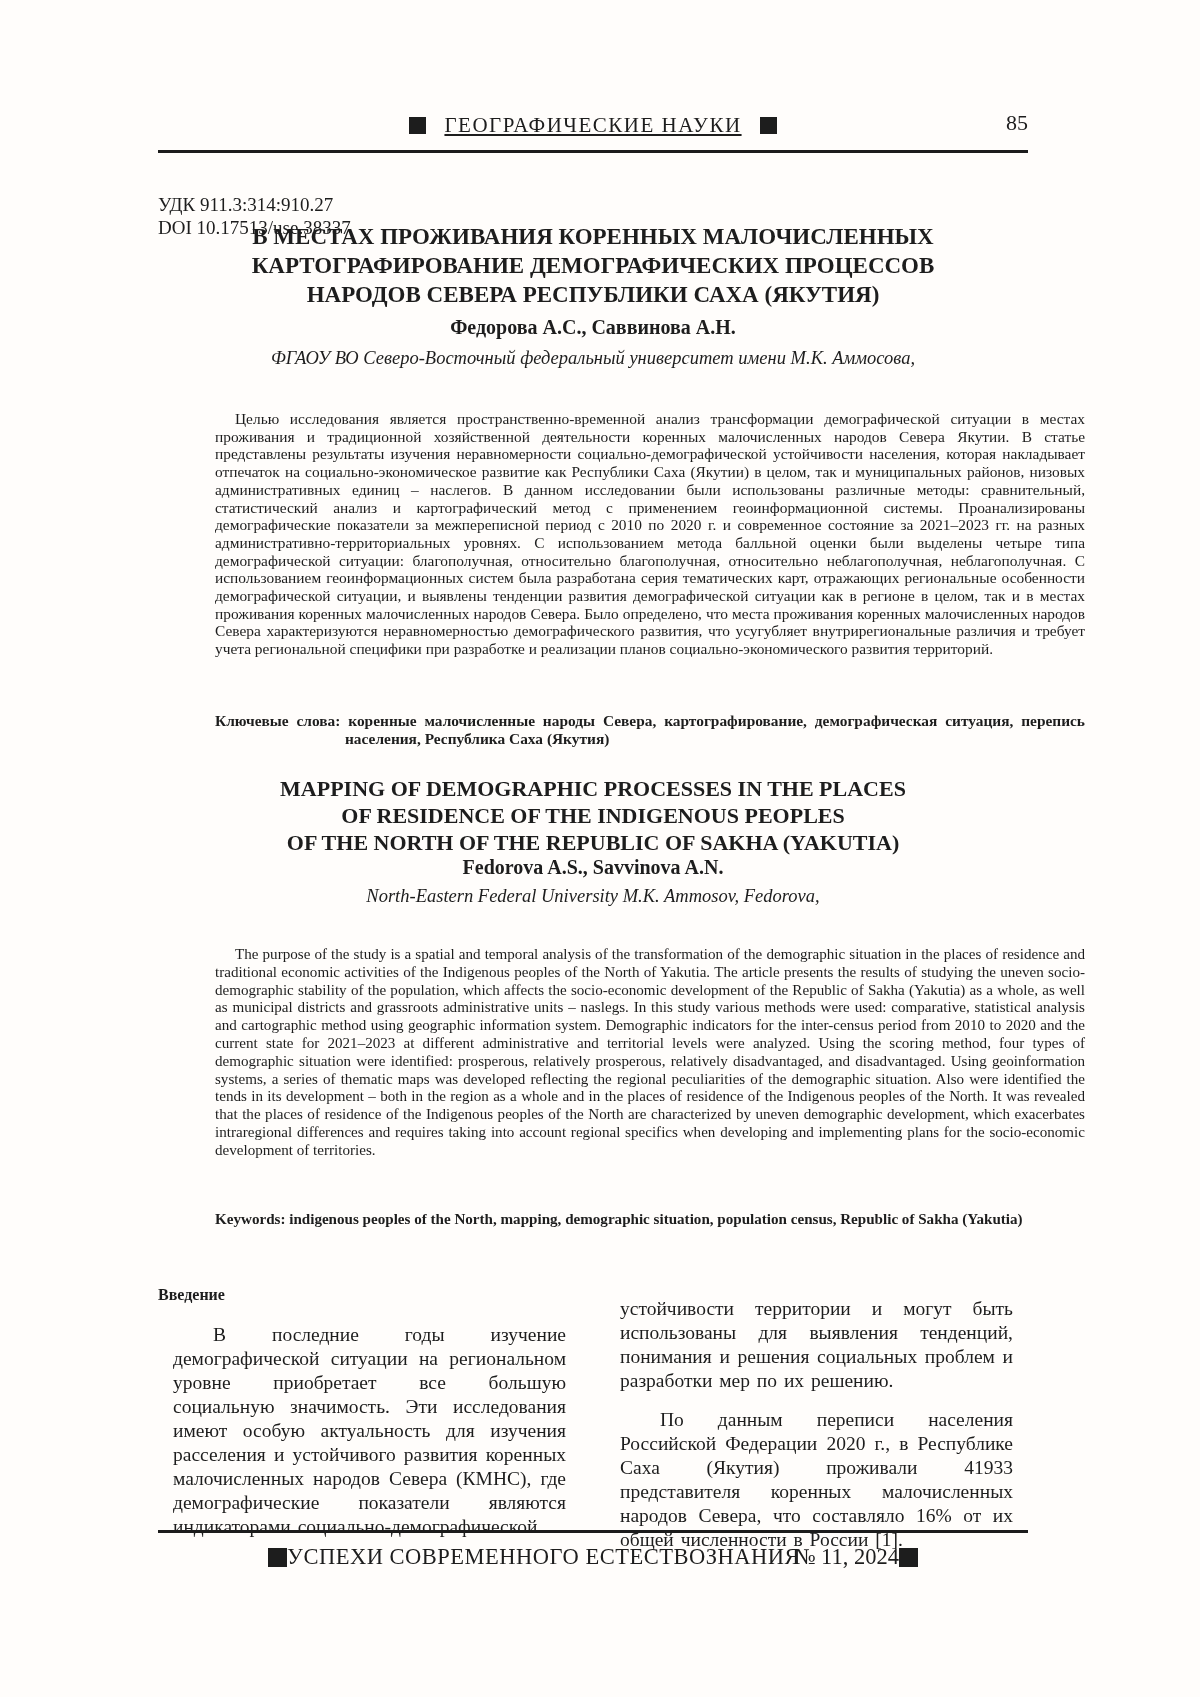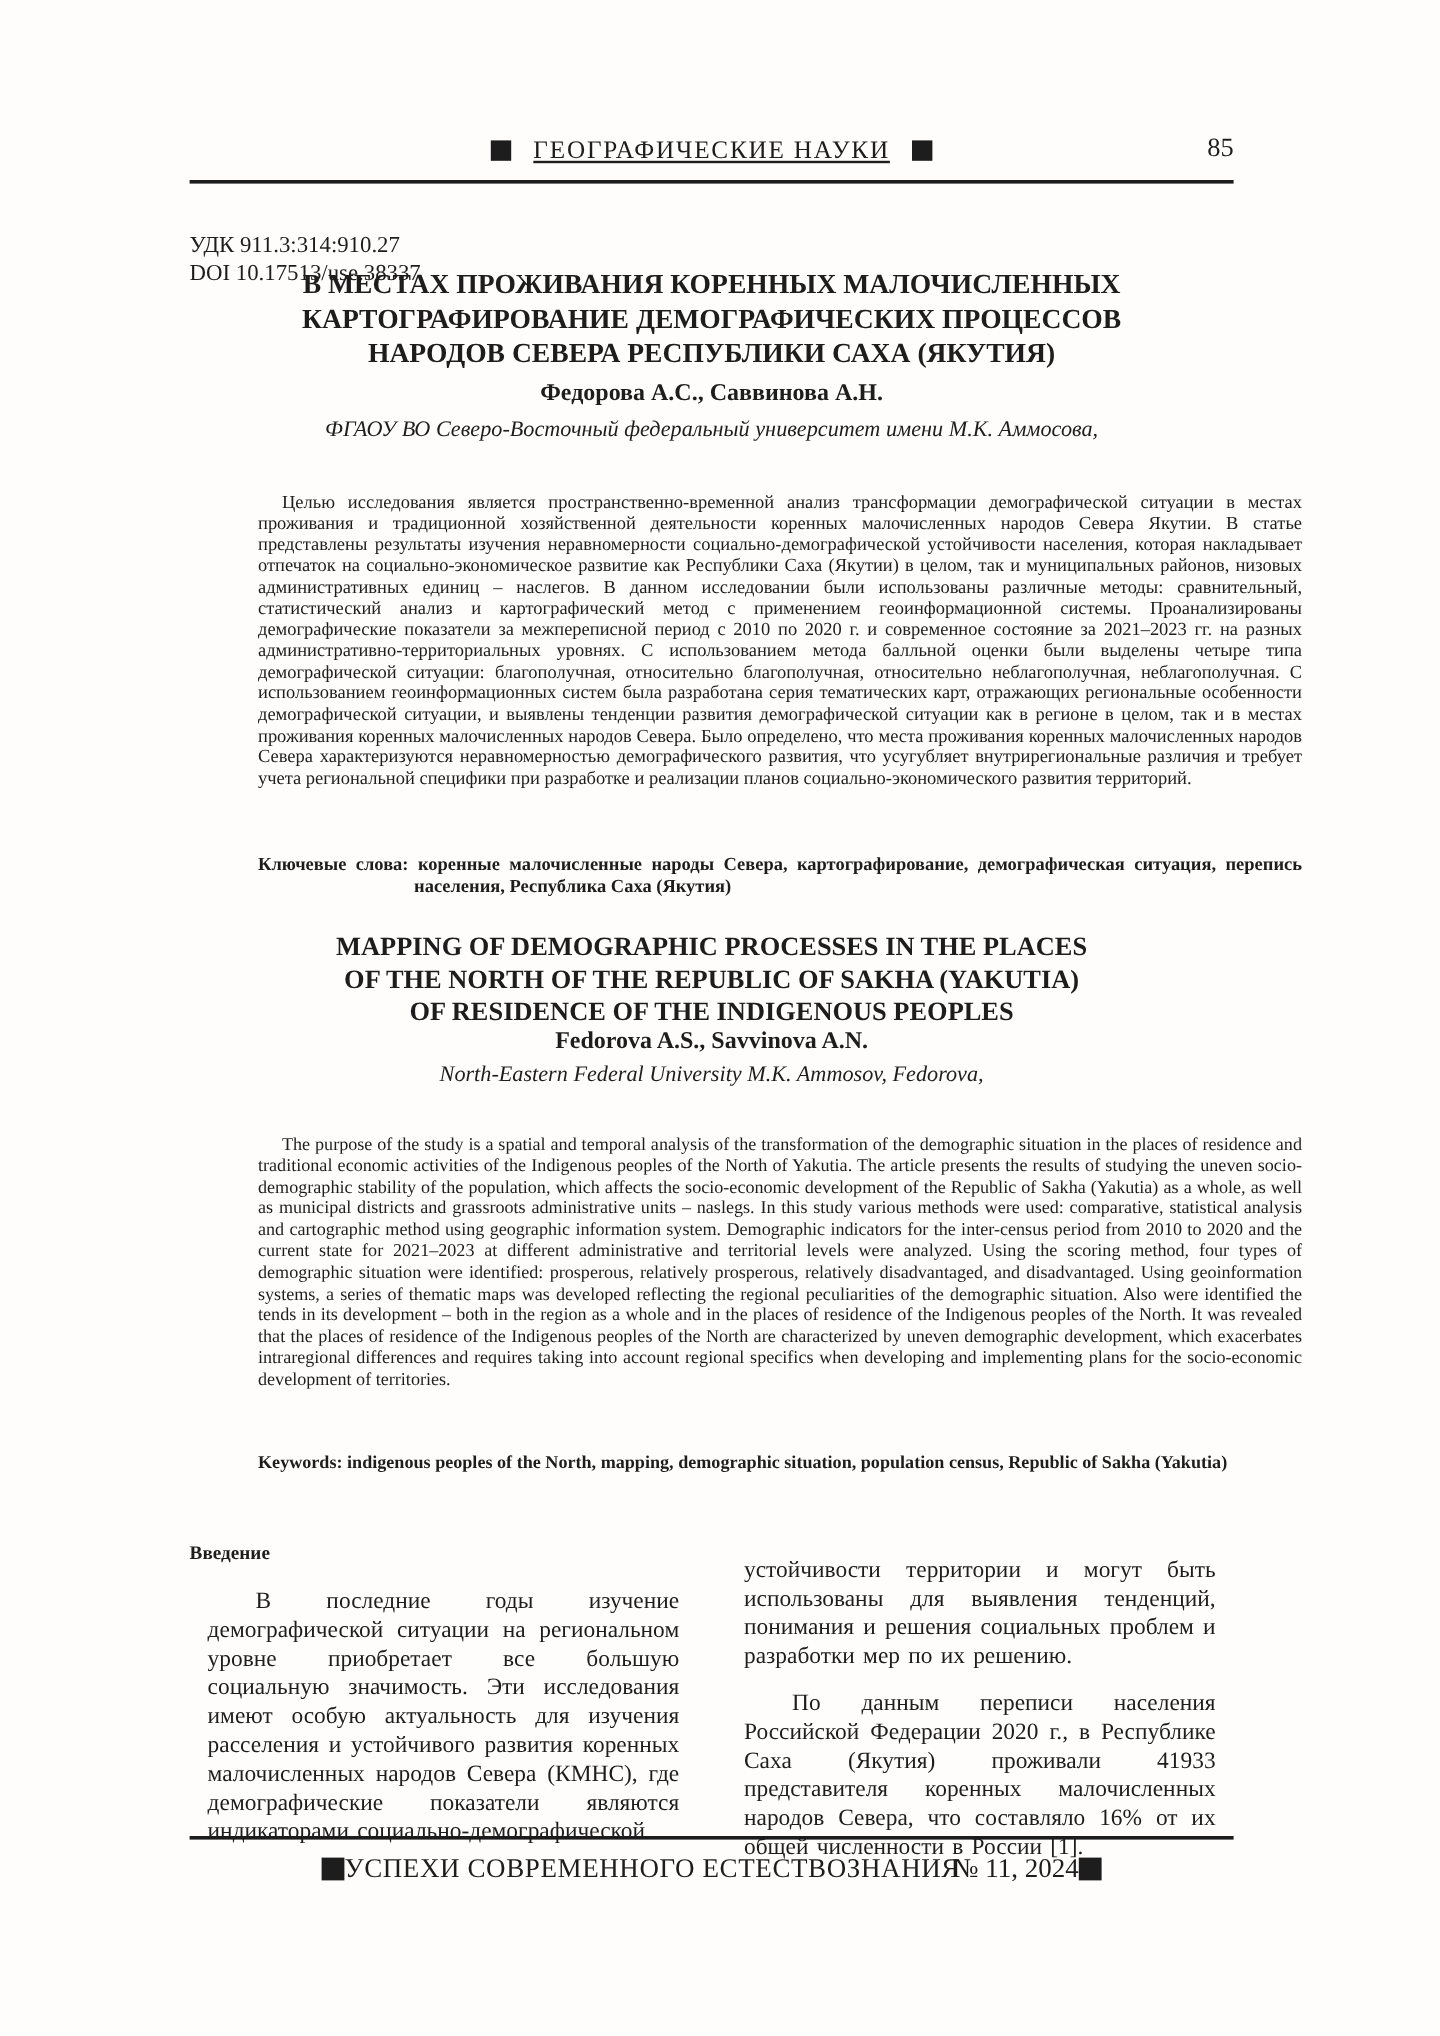--- a/index.html
+++ b/index.html
@@ -84,22 +84,22 @@
 
   <div class="abs annot abstract-ru">
     <p>Целью исследования является пространственно-временной анализ трансформации демографической ситуации в местах проживания и традиционной хозяйственной деятельности коренных малочисленных народов Севера Якутии. В статье представлены результаты изучения неравномерности социально-демографической устойчивости населения, которая накладывает отпечаток на социально-экономическое развитие как Республики Саха (Якутии) в целом, так и муниципальных районов, низовых административных единиц – наслегов. В данном исследовании были использованы различные методы: сравнительный, статистический анализ и картографический метод с применением геоинформационной системы. Проанализированы демографические показатели за межпереписной период с 2010 по 2020 г. и современное состояние за 2021–2023 гг. на разных административно-территориальных уровнях. С использованием метода балльной оценки были выделены четыре типа демографической ситуации: благополучная, относительно благополучная, относительно неблагополучная, неблагополучная. С использованием геоинформационных систем была разработана серия тематических карт, отражающих региональные особенности демографической ситуации, и выявлены тенденции развития демографической ситуации как в регионе в целом, так и в местах проживания коренных малочисленных народов Севера. Было определено, что места проживания коренных малочисленных народов Севера характеризуются неравномерностью демографического развития, что усугубляет внутрирегиональные различия и требует учета региональной специфики при разработке и реализации планов социально-экономического развития территорий.</p>
   </div>
   <div class="abs annot keywords-ru">
     <div class="hang">Ключевые слова: коренные малочисленные народы Севера, картографирование, демографическая ситуация, перепись населения, Республика Саха (Якутия)</div>
   </div>
 
   <div class="abs title-en">
     <div>MAPPING OF DEMOGRAPHIC PROCESSES IN THE PLACES</div>
+    <div>OF RESIDENCE OF THE INDIGENOUS PEOPLES</div>
     <div>OF THE NORTH OF THE REPUBLIC OF SAKHA (YAKUTIA)</div>
-    <div>OF RESIDENCE OF THE INDIGENOUS PEOPLES</div>
   </div>
   <div class="abs authors-en">Fedorova A.S., Savvinova A.N.</div>
   <div class="abs affil-en">
     <div>North-Eastern Federal University M.K. Ammosov, Fedorova,</div>
   </div>
 
   <div class="abs annot abstract-en">
     <p>The purpose of the study is a spatial and temporal analysis of the transformation of the demographic situation in the places of residence and traditional economic activities of the Indigenous peoples of the North of Yakutia. The article presents the results of studying the uneven socio-demographic stability of the population, which affects the socio-economic development of the Republic of Sakha (Yakutia) as a whole, as well as municipal districts and grassroots administrative units – naslegs. In this study various methods were used: comparative, statistical analysis and cartographic method using geographic information system. Demographic indicators for the inter-census period from 2010 to 2020 and the current state for 2021–2023 at different administrative and territorial levels were analyzed. Using the scoring method, four types of demographic situation were identified: prosperous, relatively prosperous, relatively disadvantaged, and disadvantaged. Using geoinformation systems, a series of thematic maps was developed reflecting the regional peculiarities of the demographic situation. Also were identified the tends in its development – both in the region as a whole and in the places of residence of the Indigenous peoples of the North. It was revealed that the places of residence of the Indigenous peoples of the North are characterized by uneven demographic development, which exacerbates intraregional differences and requires taking into account regional specifics when developing and implementing plans for the socio-economic development of territories.</p>
   </div>
   <div class="abs annot keywords-en">

